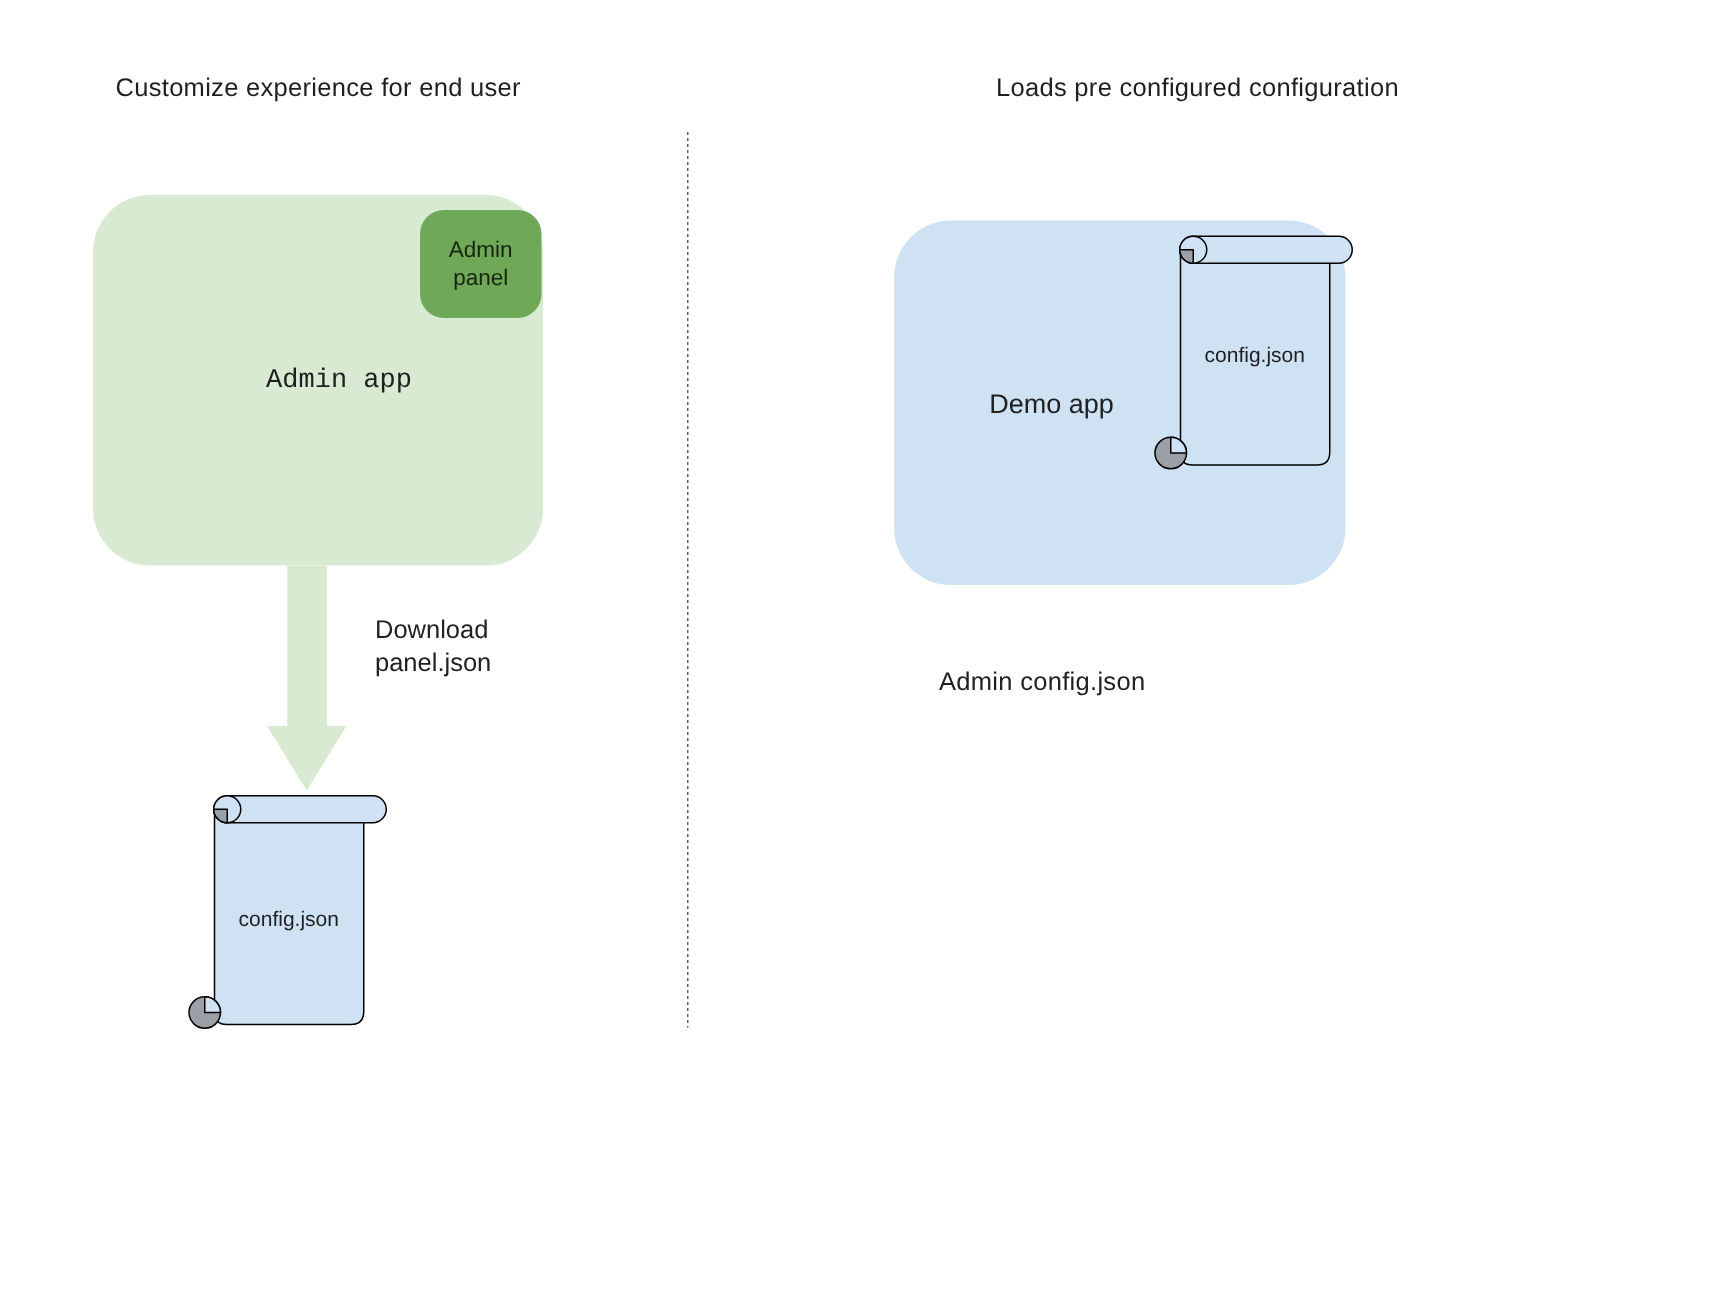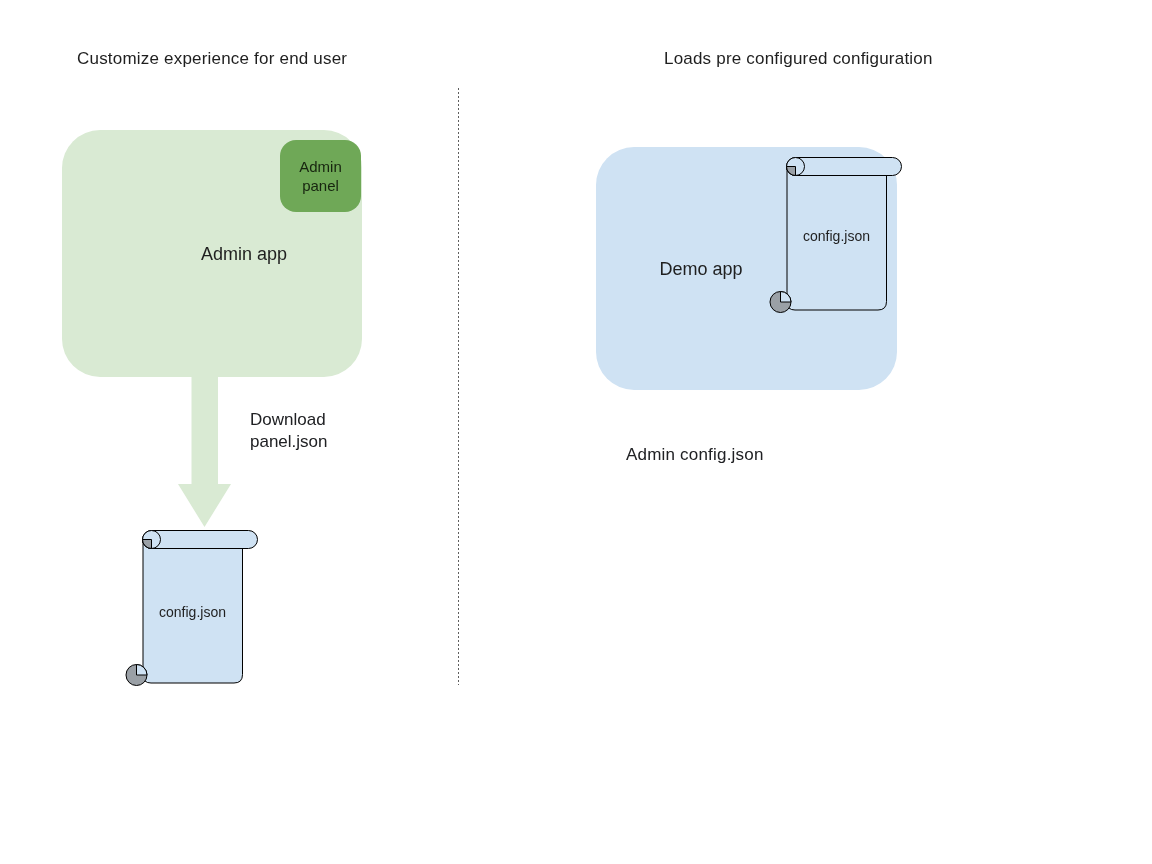--- a/index.html
+++ b/index.html
@@ -11,21 +11,21 @@
   .section-title{font-size:17px;letter-spacing:.2px;white-space:nowrap;color:#1f1f1f;}
   .app-box{border-radius:38px;}
   .admin-app{left:62px;top:130px;width:300px;height:247px;background:#d9ead3;}
   .demo-app{left:596px;top:147px;width:301px;height:243px;background:#cfe2f3;}
   .admin-panel{
     position:absolute;right:1px;top:10px;width:81px;height:72px;background:#6fa857;
     border-radius:16px;display:flex;align-items:center;justify-content:center;
     font-size:15px;line-height:19px;text-align:center;white-space:pre-line;color:#17250f;
   }
   .box-label{font-size:18px;text-align:center;white-space:nowrap;color:#1f1f1f;}
-  .admin-app-label{left:76px;top:244px;width:336px;}
+  .admin-app-label{left:58px;top:244px;width:336px;font-family:Liberation Mono, monospace;}
   .demo-app-label{left:596px;top:259px;width:210px;}
   .multiline{white-space:pre-line;}
   .download-label{left:250px;top:409px;font-size:17px;line-height:22px;}
   .caption{left:626px;top:445px;font-size:17px;letter-spacing:.2px;white-space:nowrap;}
   .divider{
     left:458px;top:88px;width:1px;height:597px;
     background:repeating-linear-gradient(to bottom,#5f5f5f 0 2px,transparent 2px 4px);
   }
   .arrow-svg{left:178px;top:377px;}
   .scroll-svg{overflow:visible;}

